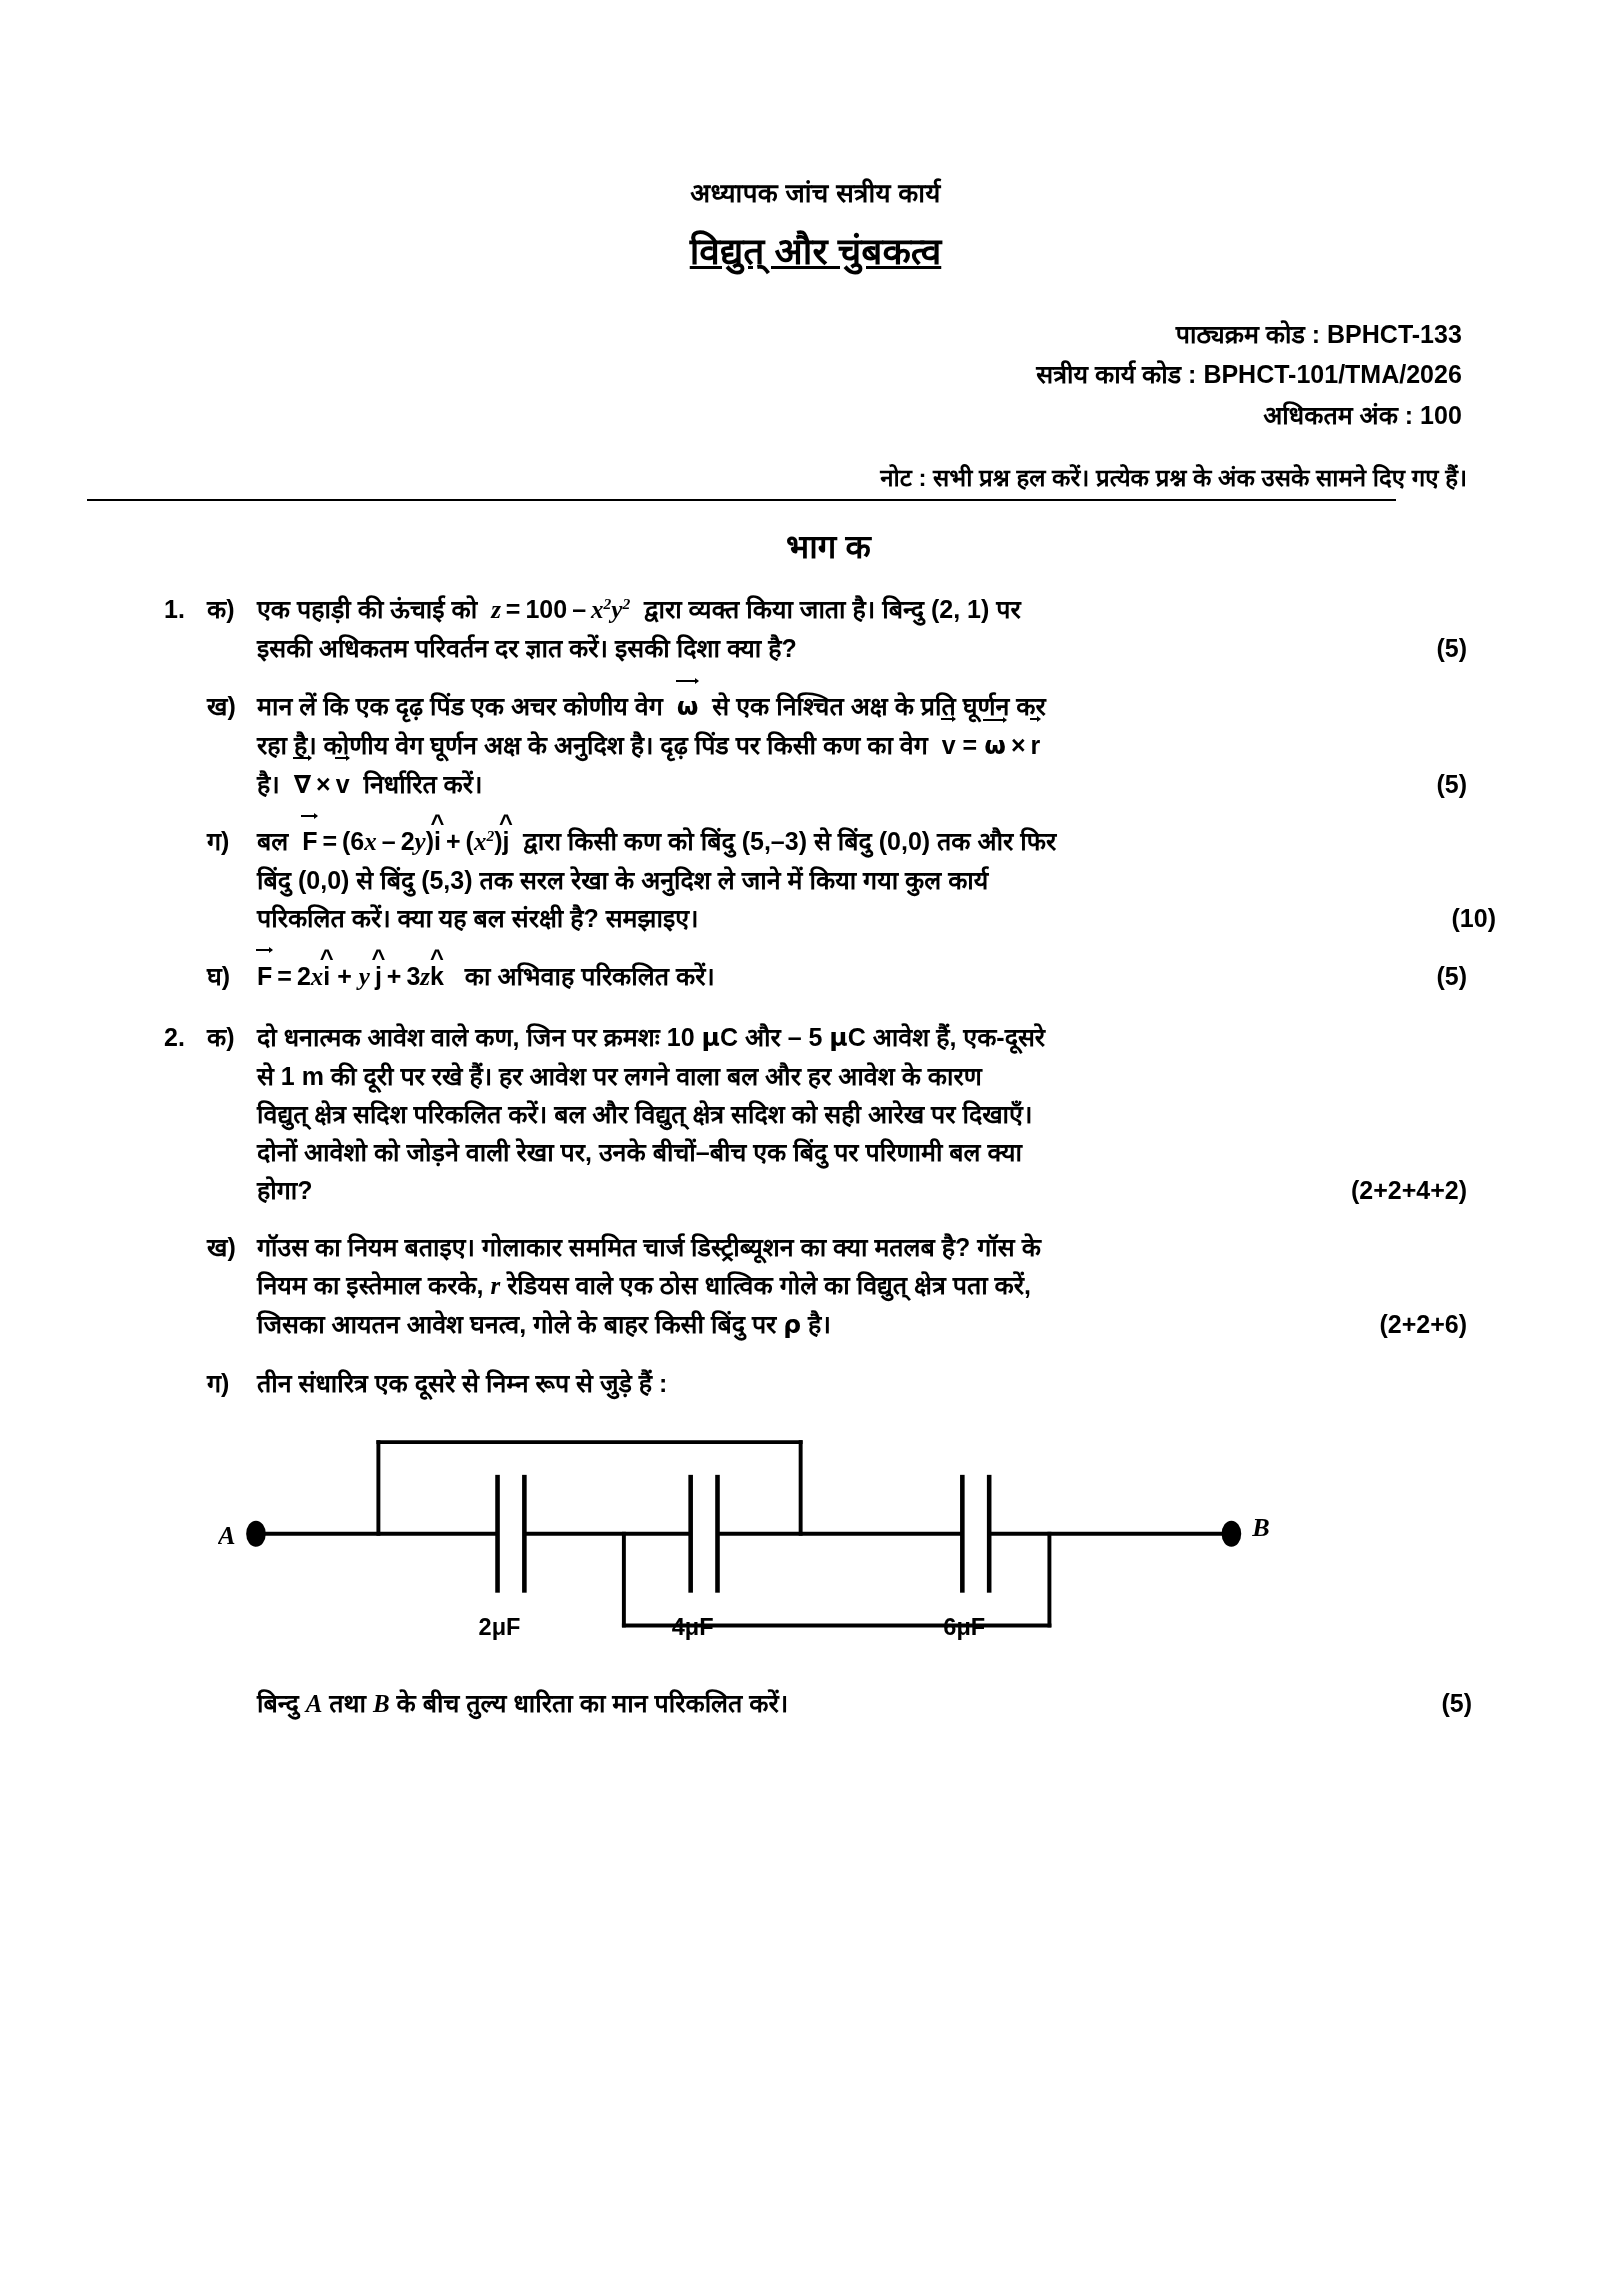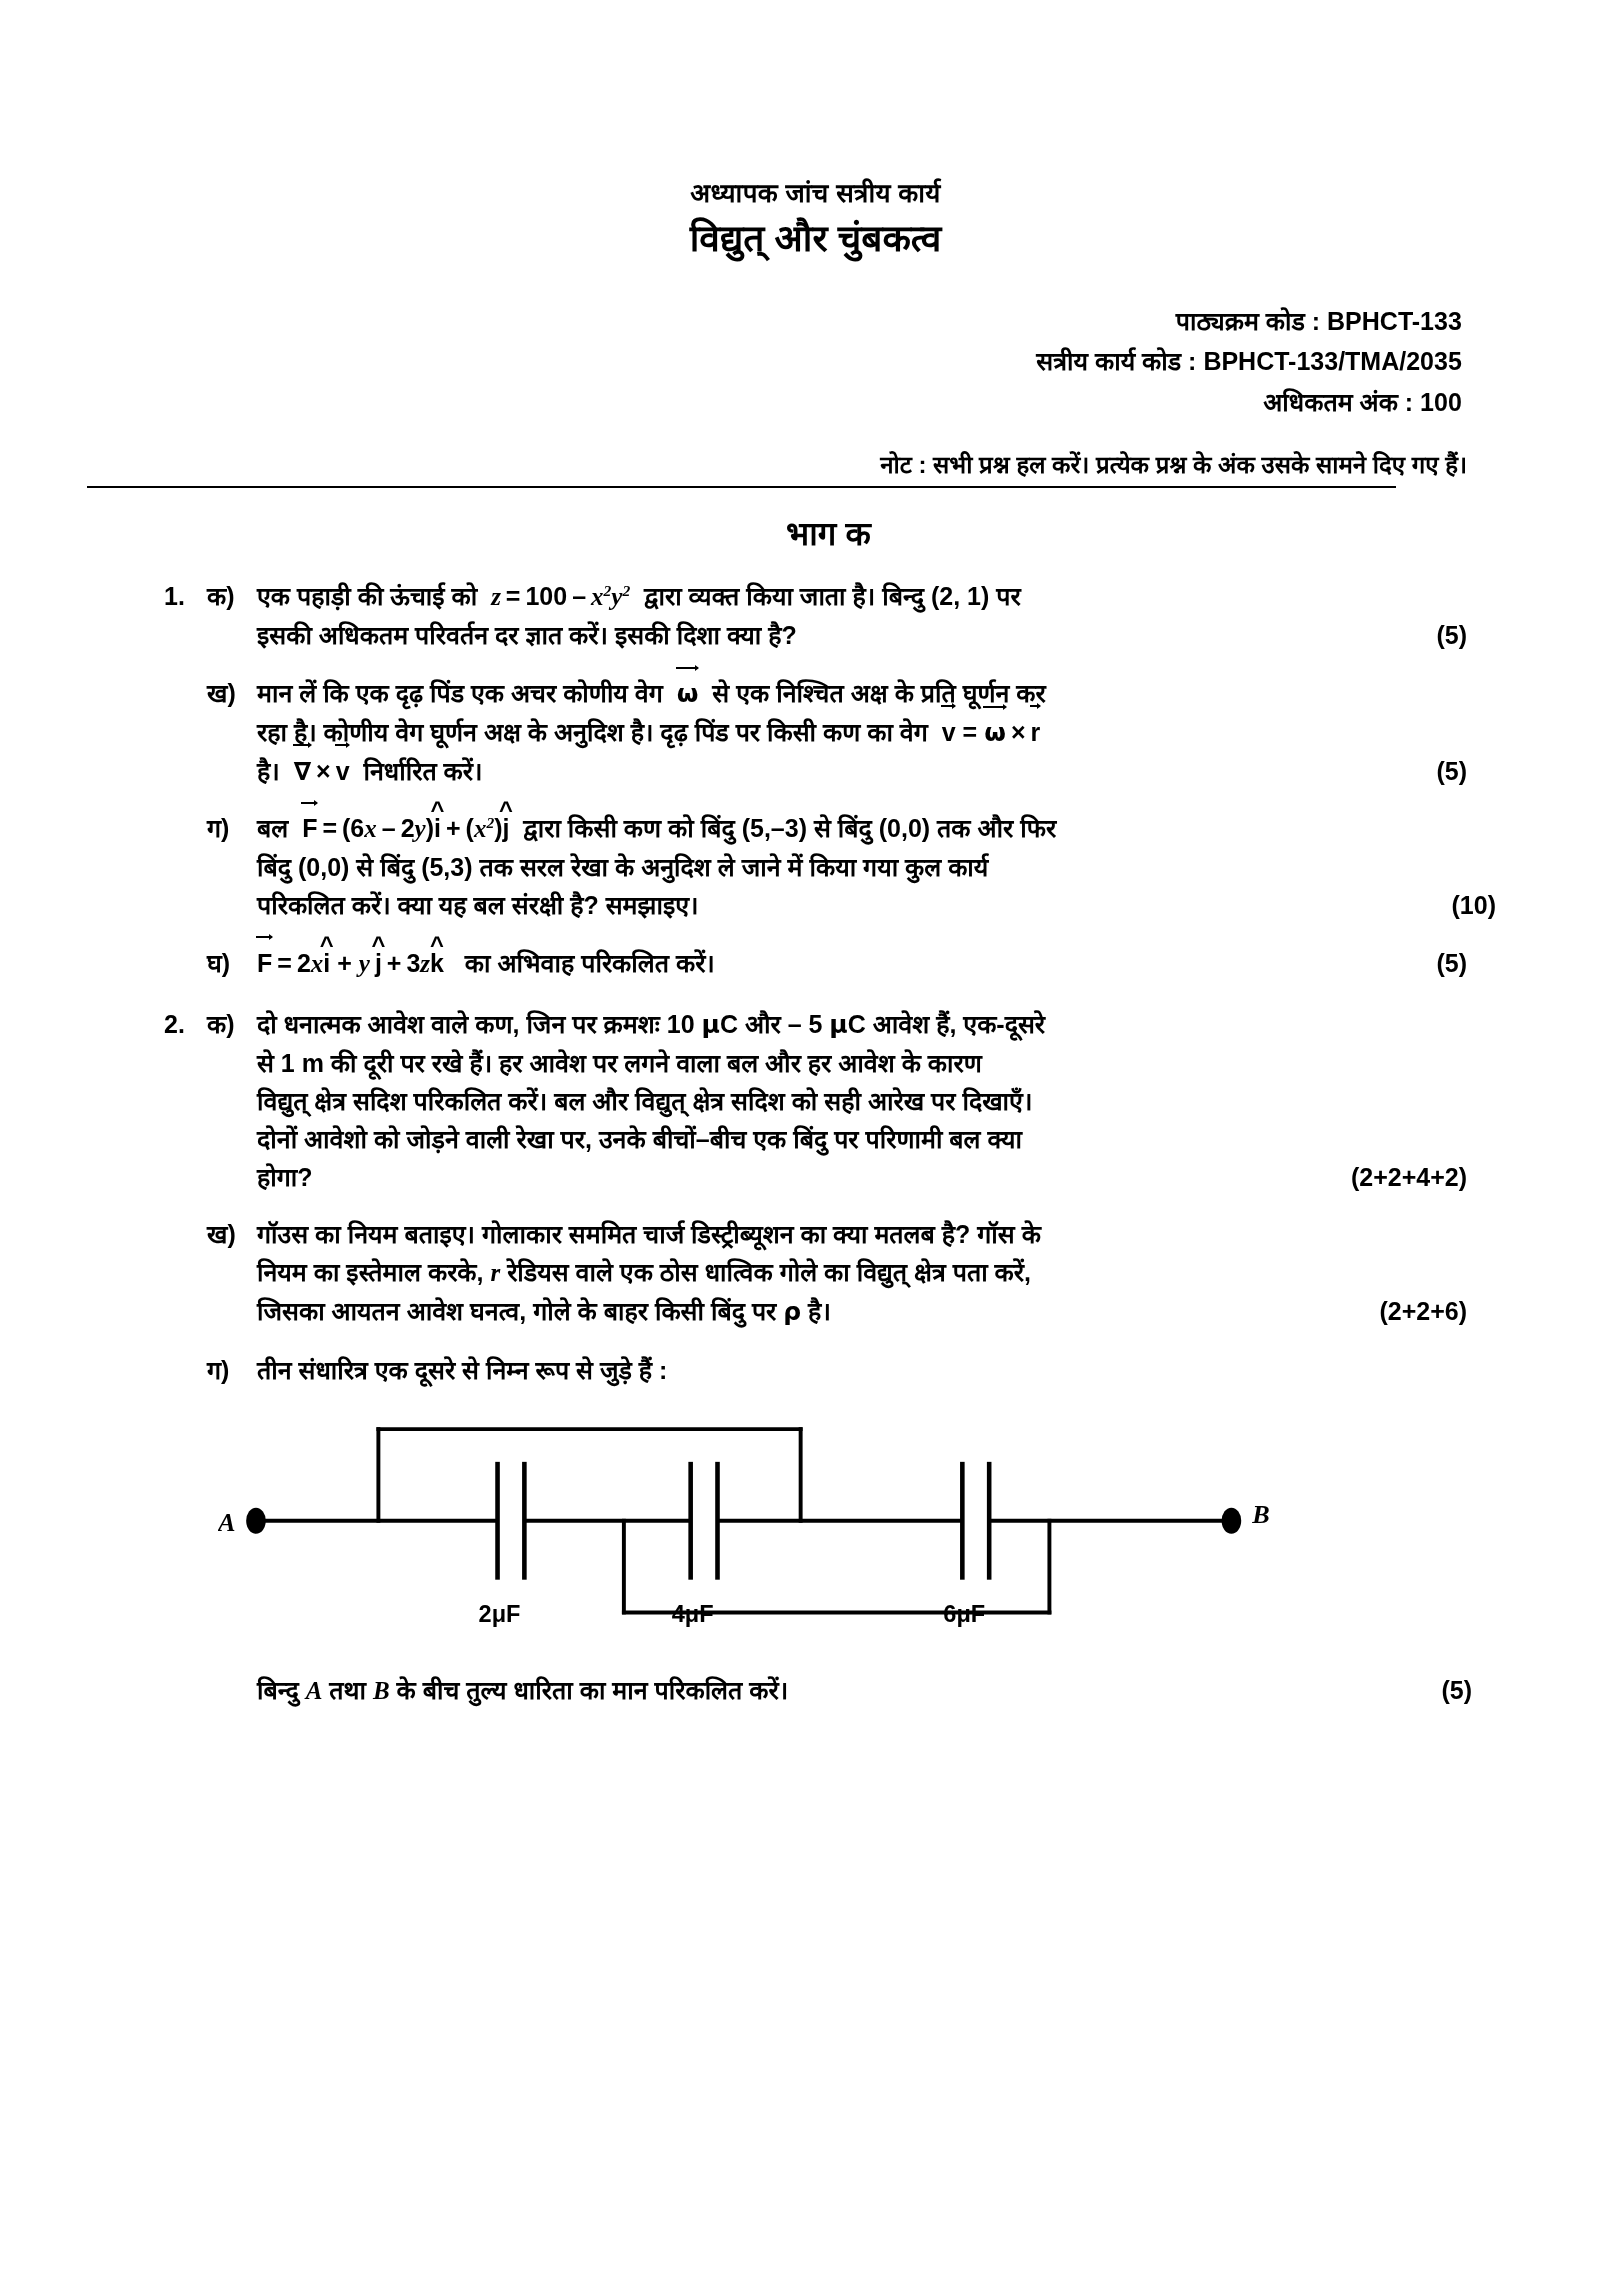--- a/index.html
+++ b/index.html
@@ -36,21 +36,22 @@
     font-weight: bold;
     font-size: 26px;
     letter-spacing: 0.3px;
     line-height: 1.25;
   }
   .hdr-line2 {
     font-family: "Liberation Sans", "DejaVu Sans", sans-serif;
     font-weight: bold;
     font-size: 37px;
     line-height: 1.3;
-    margin-top: 5px;
+    margin-top: 18px;
+    text-decoration: underline;
   }
   .codes {
     text-align: right;
     font-family: "Liberation Sans", "DejaVu Sans", sans-serif;
     font-weight: bold;
     font-size: 25px;
     line-height: 1.62;
     margin-top: 38px;
     padding-right: 5.2px;
   }
@@ -222,21 +223,21 @@
 
   <div class="content">
 
     <div class="hdr-block">
       <div class="hdr-line1">अध्यापक जांच सत्रीय कार्य</div>
       <div class="hdr-line2">विद्युत् और चुंबकत्व</div>
     </div>
 
     <div class="codes">
       <div><span>पाठ्यक्रम कोड : </span><span>BPHCT-133</span></div>
-      <div><span>सत्रीय कार्य कोड : </span><span>BPHCT-133/TMA/2035</span></div>
+      <div><span>सत्रीय कार्य कोड : </span><span>BPHCT-101/TMA/2026</span></div>
       <div><span>अधिकतम अंक : </span><span>100</span></div>
     </div>
 
     <div class="note">नोट : सभी प्रश्न हल करें। प्रत्येक प्रश्न के अंक उसके सामने दिए गए हैं।</div>
     <hr class="rule">
 
     <div class="part-head">भाग क</div>
 
     <div class="qwrap">
 

